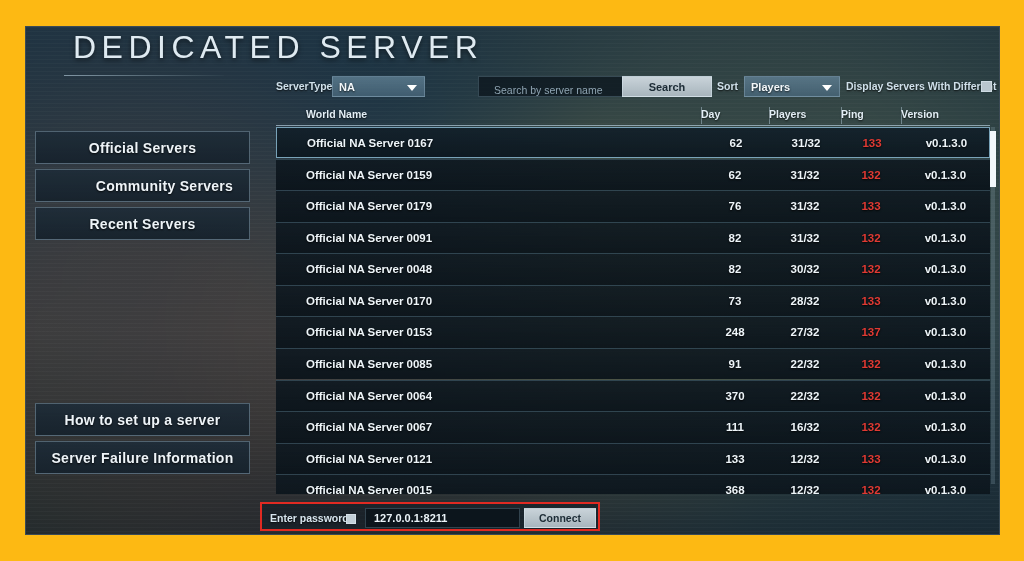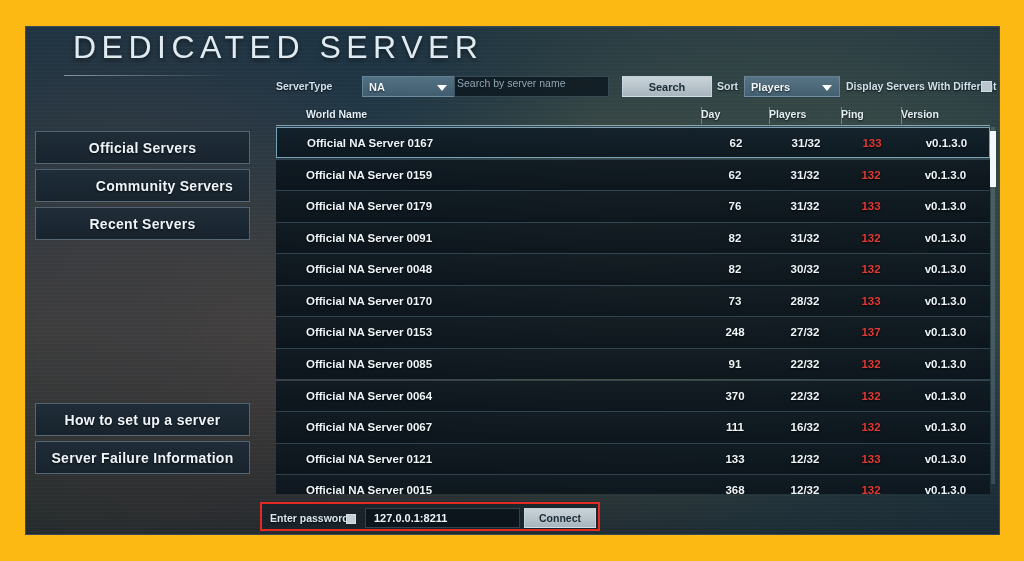--- a/index.html
+++ b/index.html
@@ -126,26 +126,26 @@
   .dd-arrow {
     position: absolute;
     right: 7px; top: 8px;
     width: 0; height: 0;
     border-left: 5.5px solid transparent;
     border-right: 5.5px solid transparent;
     border-top: 6px solid #ffffff;
   }
   #search-box {
     position: absolute;
-    left: 178px; top: 0;
+    left: 202px; top: 0;
     width: 155px; height: 21px;
     background: rgba(12,22,30,0.78);
     border: 1px solid rgba(140,175,195,0.30);
-    display: flex; align-items: flex-start;
-    padding-left: 2px;
+    display: flex; align-items: flex-end;
+    padding-left: 15px;
   }
   #search-ph {
     font-size: 10.5px;
     color: #8fa4b2;
     font-style: normal;
   }
   #search-btn {
     position: absolute;
     left: 346px; top: 0;
     width: 90px; height: 21px;
@@ -305,21 +305,21 @@
       <div class="side-btn b0">
         <span>How to set up a server</span>
       </div>
       <div class="side-btn b1">
         <span>Server Failure Information</span>
       </div>
     </div>
 
     <div id="toolbar">
       <div class="tb-label" style="left:0">ServerType</div>
-      <div class="dropdown" style="left:86px;width:93px">
+      <div class="dropdown" style="left:56px;width:93px">
         <span class="dd-val">NA</span>
         <span class="dd-arrow"></span>
       </div>
 
       <div id="search-box">
         <span id="search-ph">Search by server name</span>
       </div>
       <div id="search-btn">
         <span>Search</span>
       </div>

